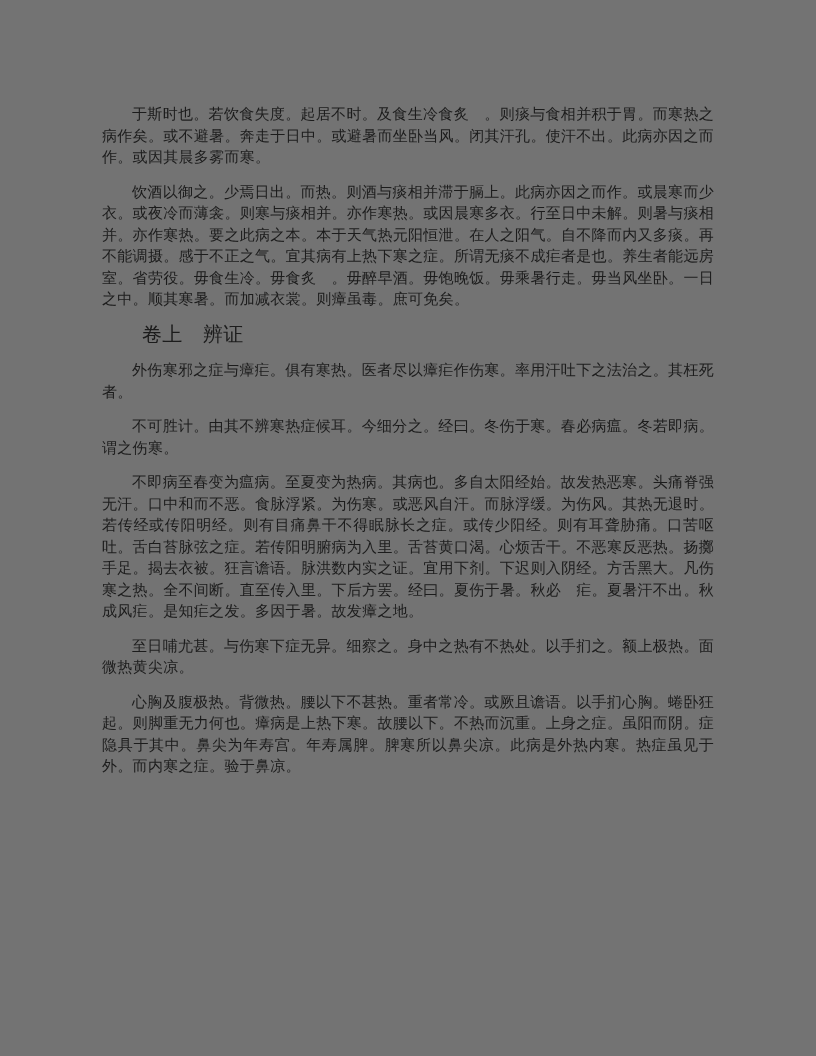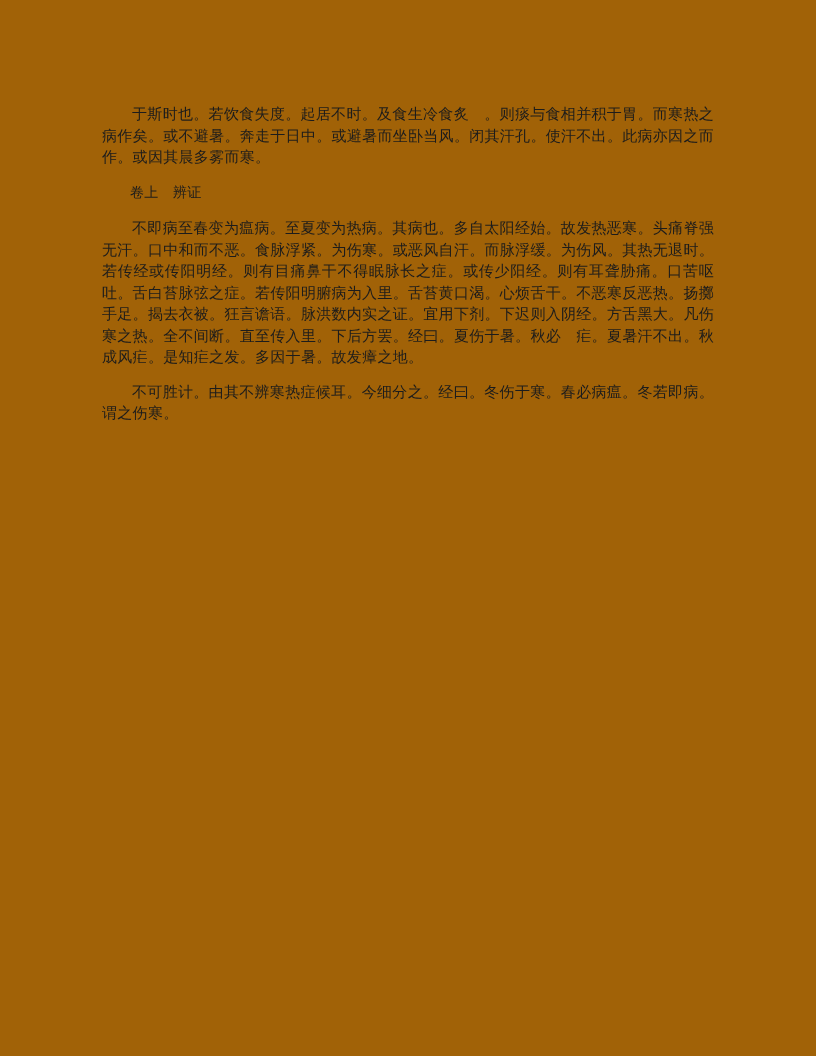--- a/index.html
+++ b/index.html
@@ -27,28 +27,32 @@
     letter-spacing: 0.3px;
   }
   .para {
     margin: 0 0 13px 0;
     text-indent: 2em;
     word-break: break-all;
   }
   .heading {
     margin: 3px 0 15px 0;
     text-indent: 2em;
-    font-size: 14px;
+    font-size: 20px;
     font-weight: normal;
     letter-spacing: 0.3px;
   }
 </style>
 </head>
 <body>
 
-<div class="page" style="background: #a16207;">
+<div class="page" style="background: #737373;">
   <main class="text-column" style="color: rgb(28, 28, 28);">
     <p class="para">于斯时也。若饮食失度。起居不时。及食生冷食炙　。则痰与食相并积于胃。而寒热之病作矣。或不避暑。奔走于日中。或避暑而坐卧当风。闭其汗孔。使汗不出。此病亦因之而作。或因其晨多雾而寒。</p>
+    <p class="para">饮酒以御之。少焉日出。而热。则酒与痰相并滞于膈上。此病亦因之而作。或晨寒而少衣。或夜冷而薄衾。则寒与痰相并。亦作寒热。或因晨寒多衣。行至日中未解。则暑与痰相并。亦作寒热。要之此病之本。本于天气热元阳恒泄。在人之阳气。自不降而内又多痰。再不能调摄。感于不正之气。宜其病有上热下寒之症。所谓无痰不成疟者是也。养生者能远房室。省劳役。毋食生冷。毋食炙　。毋醉早酒。毋饱晚饭。毋乘暑行走。毋当风坐卧。一日之中。顺其寒暑。而加减衣裳。则瘴虽毒。庶可免矣。</p>
     <h2 class="heading">卷上　辨证</h2>
+    <p class="para">外伤寒邪之症与瘴疟。俱有寒热。医者尽以瘴疟作伤寒。率用汗吐下之法治之。其枉死者。</p>
+    <p class="para">不可胜计。由其不辨寒热症候耳。今细分之。经曰。冬伤于寒。春必病瘟。冬若即病。谓之伤寒。</p>
     <p class="para">不即病至春变为瘟病。至夏变为热病。其病也。多自太阳经始。故发热恶寒。头痛脊强无汗。口中和而不恶。食脉浮紧。为伤寒。或恶风自汗。而脉浮缓。为伤风。其热无退时。若传经或传阳明经。则有目痛鼻干不得眠脉长之症。或传少阳经。则有耳聋胁痛。口苦呕吐。舌白苔脉弦之症。若传阳明腑病为入里。舌苔黄口渴。心烦舌干。不恶寒反恶热。扬擲手足。揭去衣被。狂言谵语。脉洪数内实之证。宜用下剂。下迟则入阴经。方舌黑大。凡伤寒之热。全不间断。直至传入里。下后方罢。经曰。夏伤于暑。秋必　疟。夏暑汗不出。秋成风疟。是知疟之发。多因于暑。故发瘴之地。</p>
-    <p class="para">不可胜计。由其不辨寒热症候耳。今细分之。经曰。冬伤于寒。春必病瘟。冬若即病。谓之伤寒。</p>
+    <p class="para">至日哺尤甚。与伤寒下症无异。细察之。身中之热有不热处。以手扪之。额上极热。面微热黄尖凉。</p>
+    <p class="para">心胸及腹极热。背微热。腰以下不甚热。重者常冷。或厥且谵语。以手扪心胸。蜷卧狂起。则脚重无力何也。瘴病是上热下寒。故腰以下。不热而沉重。上身之症。虽阳而阴。症隐具于其中。鼻尖为年寿宫。年寿属脾。脾寒所以鼻尖凉。此病是外热内寒。热症虽见于外。而内寒之症。验于鼻凉。</p>
   </main>
 </div>
 
 </body></html>

